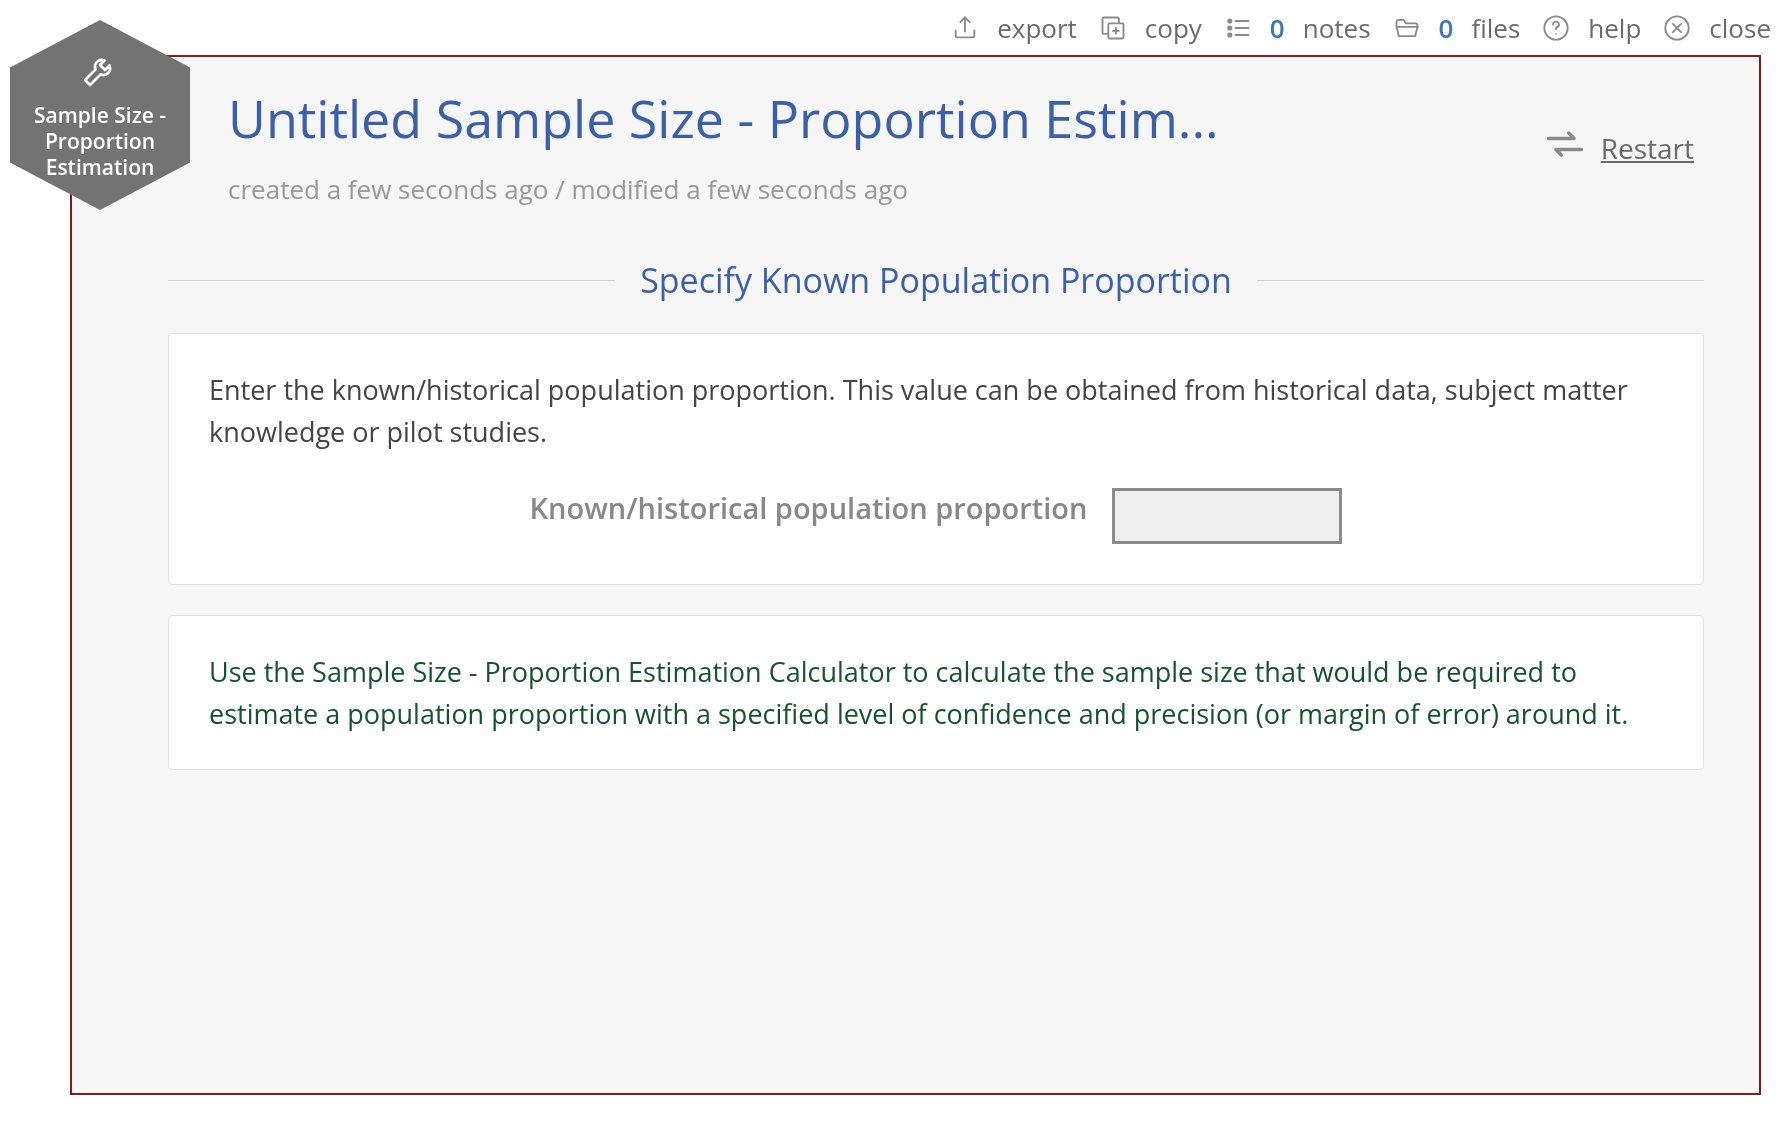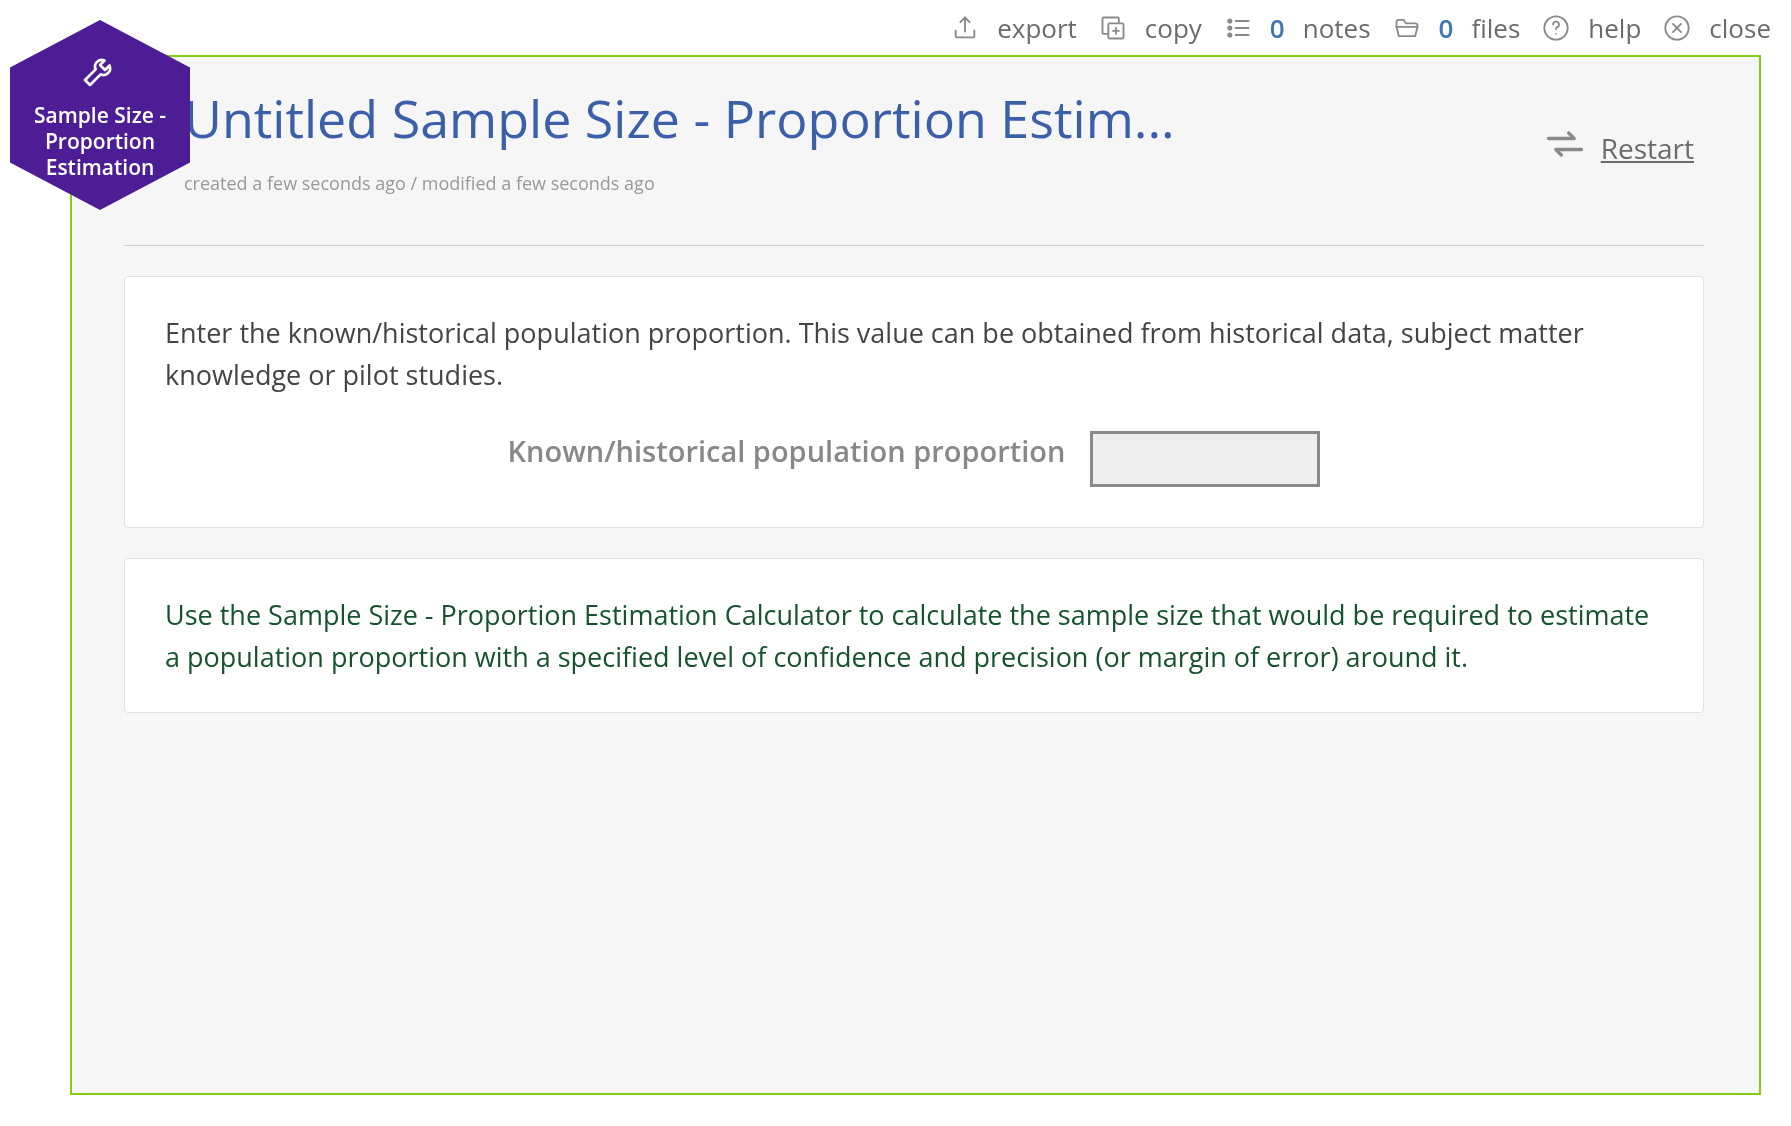--- a/index.html
+++ b/index.html
@@ -52,21 +52,21 @@
       position: absolute;
       top: 20px;
       left: 10px;
       width: 180px;
       height: 190px;
       z-index: 10;
     }
     .hexagon-shape {
       width: 100%;
       height: 100%;
-      background: #4c1d95;
+      background: #737373;
       clip-path: polygon(50% 0%, 100% 25%, 100% 75%, 50% 100%, 0% 75%, 0% 25%);
       display: flex;
       flex-direction: column;
       align-items: center;
       justify-content: center;
       color: #fff;
       text-align: center;
       padding: 10px;
     }
     .hexagon-shape .wrench {
@@ -74,23 +74,23 @@
     }
     .hexagon-shape .badge-text {
       font-size: 21px;
       font-weight: 600;
       line-height: 1.25;
     }
 
     
     .main-panel {
       margin: 0 30px 30px 70px;
-      border: 2px solid #84cc16;
+      border: 2px solid #7f1d1d;
       background: #f6f6f6;
-      padding: 25px 55px 35px 52px;
+      padding: 25px 55px 35px 96px;
       min-height: 1040px;
       position: relative;
     }
 
     .header-row {
       display: flex;
       justify-content: space-between;
       align-items: flex-start;
       margin-bottom: 50px;
       margin-left: 60px;
@@ -103,21 +103,21 @@
       font-size: 52px;
       font-weight: 400;
       margin-bottom: 18px;
       white-space: nowrap;
       overflow: hidden;
       text-overflow: ellipsis;
       max-width: 1100px;
     }
     .timestamps {
       color: #999;
-      font-size: 18px;
+      font-size: 26px;
     }
     .restart-btn {
       display: inline-flex;
       align-items: center;
       gap: 14px;
       color: #6b6b6b;
       cursor: pointer;
       font-size: 28px;
       margin-top: 40px;
       margin-right: 10px;
@@ -310,20 +310,21 @@
             <path d="M3 9h14l-3-3"></path>
             <path d="M21 15H7l3 3"></path>
           </svg>
         </span>
         <span>Restart</span>
       </div>
     </div>
 
     <div class="section-divider">
       <div class="line"></div>
+      <div class="section-title">Specify Known Population Proportion</div>
       <div class="line"></div>
     </div>
 
     <div class="card">
       <p class="description">Enter the known/historical population proportion. This value can be obtained from historical data, subject matter knowledge or pilot studies.</p>
       <div class="form-row">
         <label class="form-label">Known/historical population proportion</label>
         <input type="text" class="form-input" value="" style="">
       </div>
     </div>

